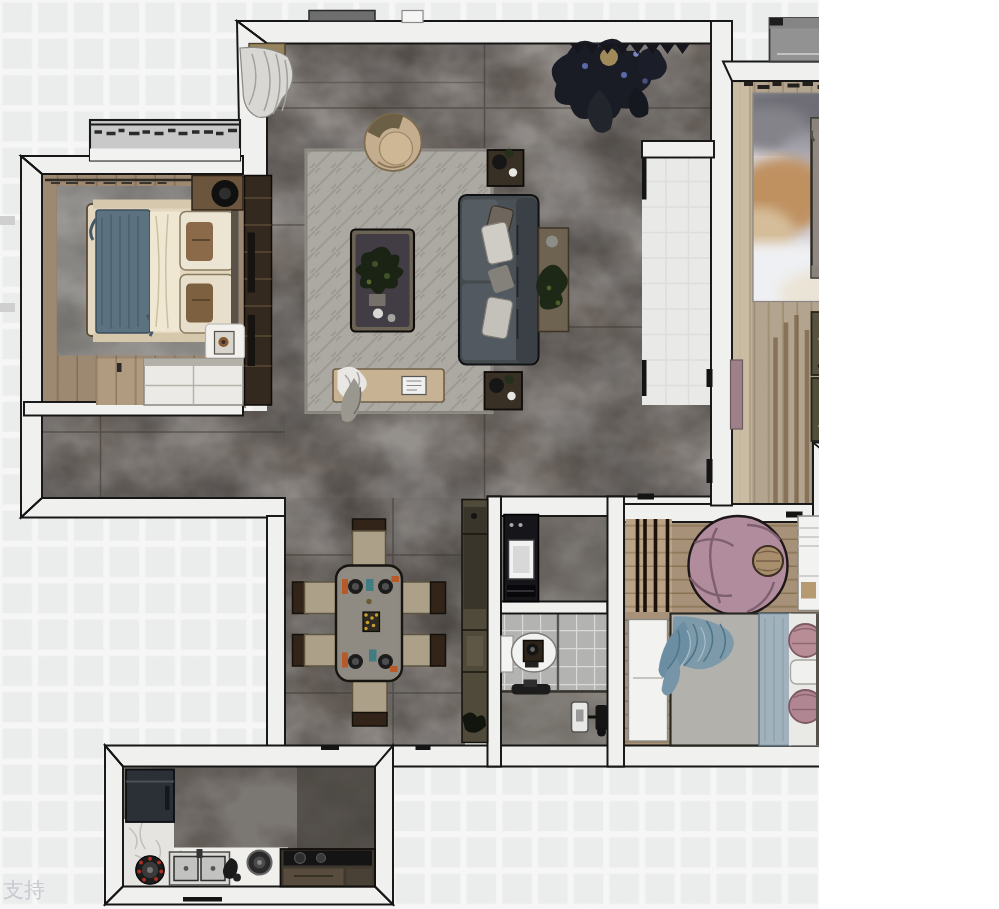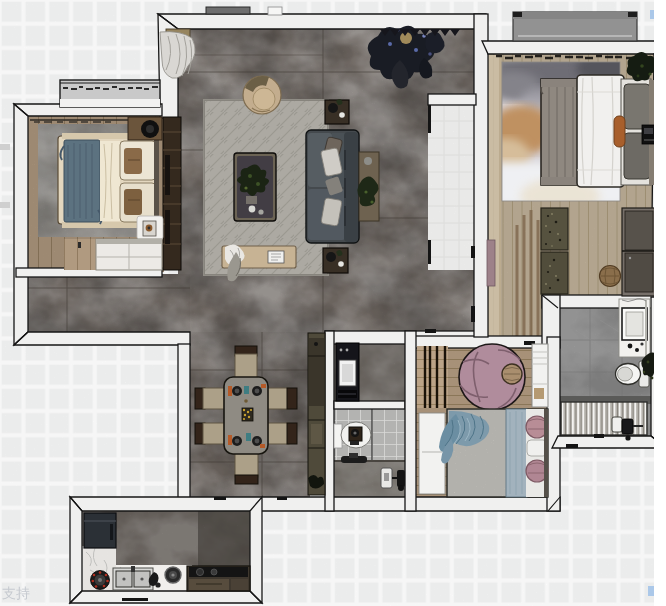--- a/index.html
+++ b/index.html
@@ -1,16 +1,16 @@
 <!DOCTYPE html>
 <html><head>
 <meta charset="utf-8">
 <style>
 html,body{margin:0;padding:0;background:#fff;}
-#stage{width:654px;height:606px;position:relative;overflow:hidden;font-family:"Liberation Sans",sans-serif;}
+#stage{width:546px;height:606px;position:relative;overflow:hidden;font-family:"Liberation Sans",sans-serif;}
 </style>
 </head>
 <body>
 <div id="stage">
 <svg width="666" height="606" viewBox="0 0 666 606" xmlns="http://www.w3.org/2000/svg">
 <defs>
 <filter id="fnoise" x="-5%" y="-5%" width="110%" height="110%">
 <feTurbulence type="fractalNoise" baseFrequency="0.9" numOctaves="2" result="n"></feTurbulence>
 <feColorMatrix in="n" type="matrix" values="0 0 0 0 0 0 0 0 0 0 0 0 0 0 0 0.9 0.9 0.9 0 0"></feColorMatrix>
 <feComposite operator="in" in2="SourceGraphic"></feComposite>

